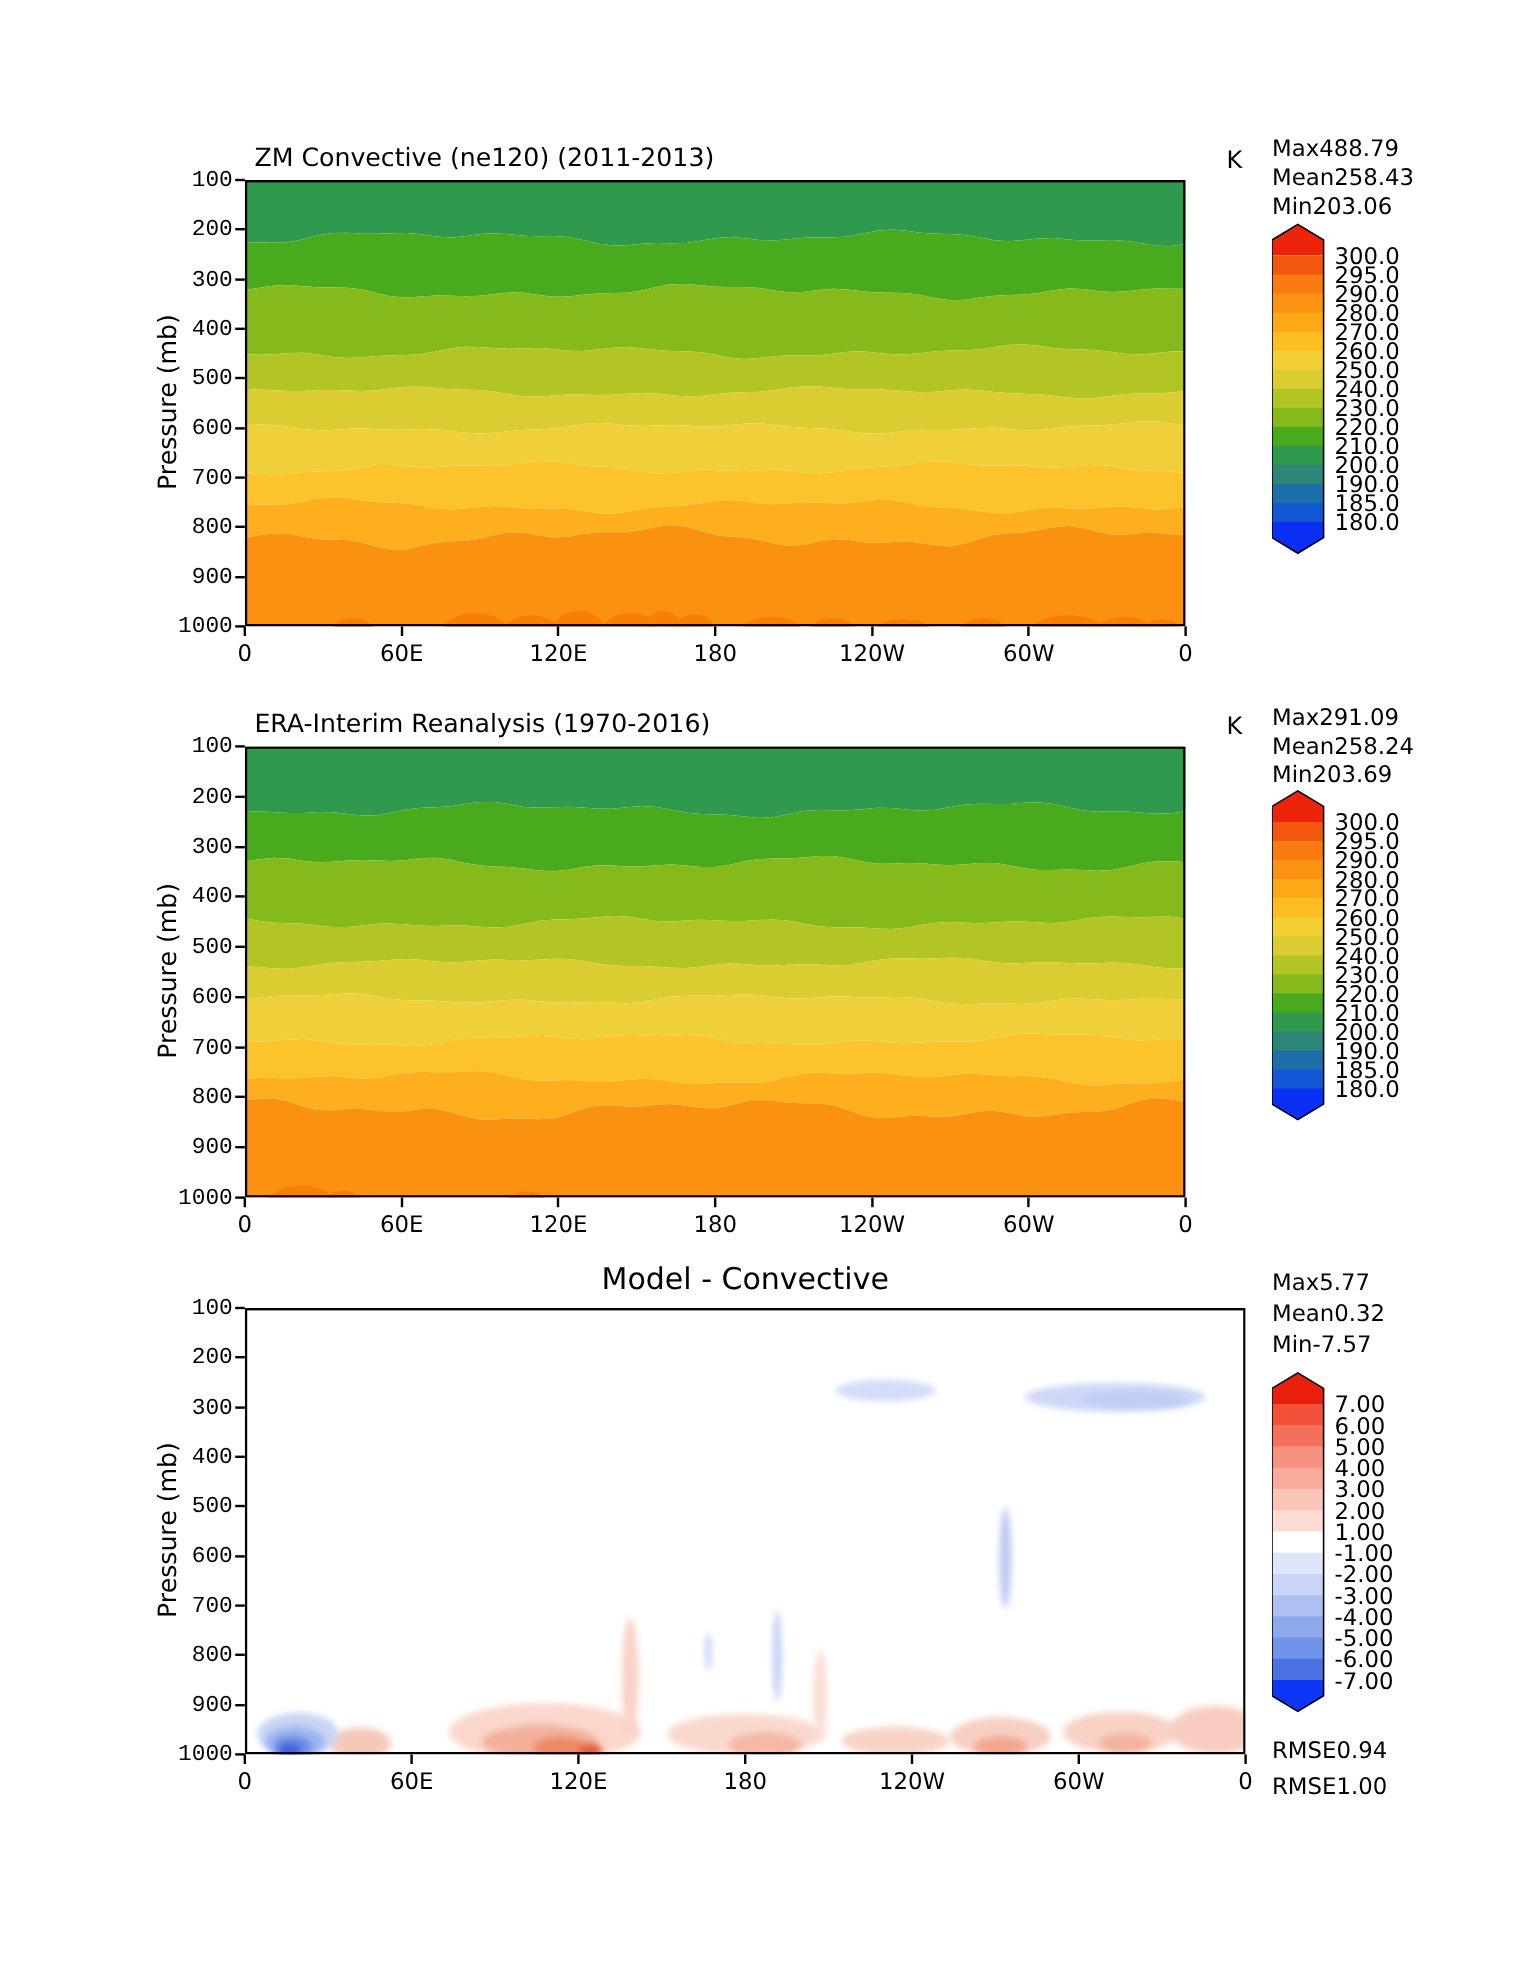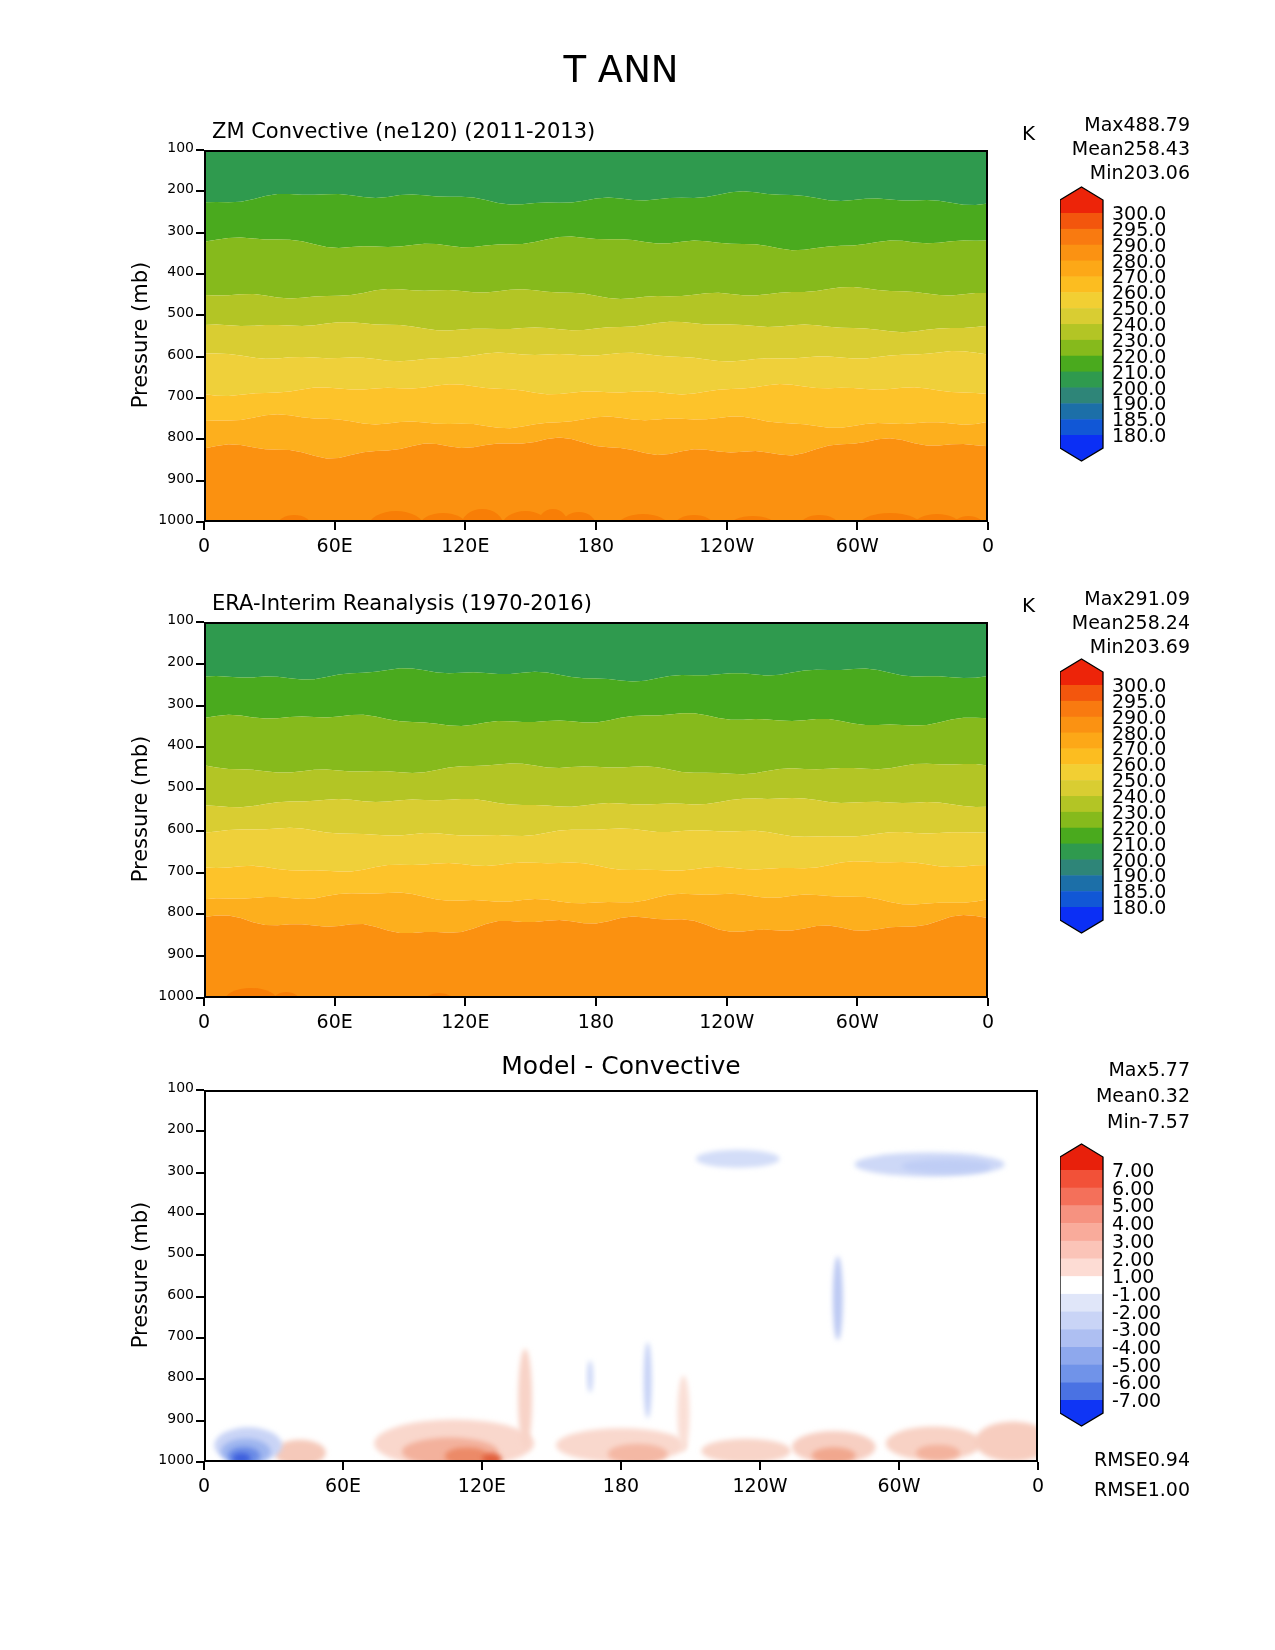--- a/index.html
+++ b/index.html
@@ -10,34 +10,33 @@
   .ptitle { position:absolute; font-size:21px; }
   #t0 { left:212px; top:119px; }
   #t1 { left:212px; top:591px; }
   #t2 { left:204px; top:1051px; width:834px; text-align:center; font-size:25px; }
   .unit { position:absolute; font-size:20px; }
   #u0 { left:1022px; top:121px; }
   #u1 { left:1022px; top:593px; }
   .stats { position:absolute; left:1060px; width:130px; font-size:19px; line-height:24px; }
   #s0 { top:112px; } #s1 { top:586px; } #s2 { top:1056px; line-height:26px; }
   #extra { position:absolute; left:1060px; top:1444px; width:130px; font-size:19px; line-height:30px; }
-  .srow { display:flex; justify-content:flex-end; }
+  .srow { display:flex; justify-content:flex-start; }
   .ylab { position:absolute; width:300px; left:-10px; text-align:center; font-size:21px; transform:rotate(-90deg); }
   #yl0 { top:323px; } #yl1 { top:797px; } #yl2 { top:1263px; }
   .plot, .cbar { position:absolute; }
-  .yt { position:absolute; width:52px; text-align:right; font-size:14px; }
+  .yt { position:absolute; width:52px; text-align:right; font-size:19px;font-family:Liberation Mono, monospace; }
   .xt { position:absolute; width:84px; text-align:center; font-size:19px; }
   .tmY { position:absolute; width:8px; height:2px; background:#000; }
   .tmX { position:absolute; width:2px; height:8px; background:#000; }
 </style>
 </head>
 <body>
 
 <div id="fig">
-  <div class="fig-title">T ANN</div>
 
   <div>
     <div class="ptitle" id="t0">ZM Convective (ne120) (2011-2013)</div>
     <div class="unit" id="u0">K</div>
     <div class="stats" id="s0">
       <div class="srow">
           <span>Max</span>
           <span>488.79</span>
         </div>
       <div class="srow">

